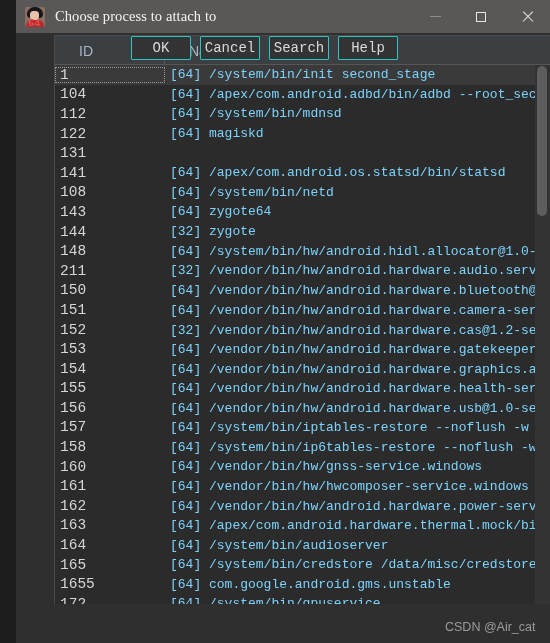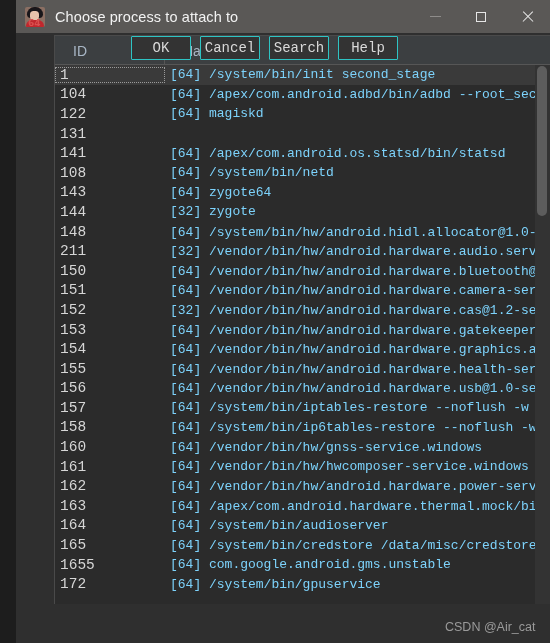--- a/index.html
+++ b/index.html
@@ -80,21 +80,21 @@
     left: 3px; bottom: -1px;
     font-size: 9px;
     color: #d8504f;
     font-family: "DejaVu Sans", sans-serif;
     font-weight: bold;
     line-height: 9px;
   }
   .title-text {
     color: #f2f2f2;
     font-size: 14.5px;
-    font-family: Liberation Sans, sans-serif;
+    font-family: Liberation Serif, serif;
     letter-spacing: 0.1px;
     white-space: nowrap;
   }
   .win-controls {
     position: absolute;
     right: 0;
     top: 0;
     height: 33px;
     display: flex;
     align-items: center;
@@ -168,21 +168,21 @@
     border-bottom: 1px solid #565656;
   }
   .col-head {
     height: 29px;
     display: flex;
     align-items: center;
     box-sizing: border-box;
     color: #a9b7c6;
     font-size: 14px;
     font-family: "Liberation Sans", sans-serif;
-    padding-left: 18px;
+    padding-left: 24px;
   }
   .col-head.id { width: 110px; border-right: 1px solid #565656; }
   .col-head.name { flex: 1 1 auto; }
 
   .rows {
     position: absolute;
     left: 0;
     top: 29px;
     width: 481px;
     height: 545px;
@@ -353,20 +353,24 @@
         <div class="rows" id="rows-container">
             <div class="row selected">
               <div class="cell-id">1</div>
               <div class="cell-name">[64] /system/bin/init second_stage</div>
             </div>
             <div class="row">
               <div class="cell-id">104</div>
               <div class="cell-name">[64] /apex/com.android.adbd/bin/adbd --root_secla⋯</div>
             </div>
             <div class="row">
+              <div class="cell-id">112</div>
+              <div class="cell-name">[64] /system/bin/mdnsd</div>
+            </div>
+            <div class="row">
               <div class="cell-id">122</div>
               <div class="cell-name">[64] magiskd</div>
             </div>
             <div class="row">
               <div class="cell-id">131</div>
             </div>
             <div class="row">
               <div class="cell-id">141</div>
               <div class="cell-name">[64] /apex/com.android.os.statsd/bin/statsd</div>
             </div>

